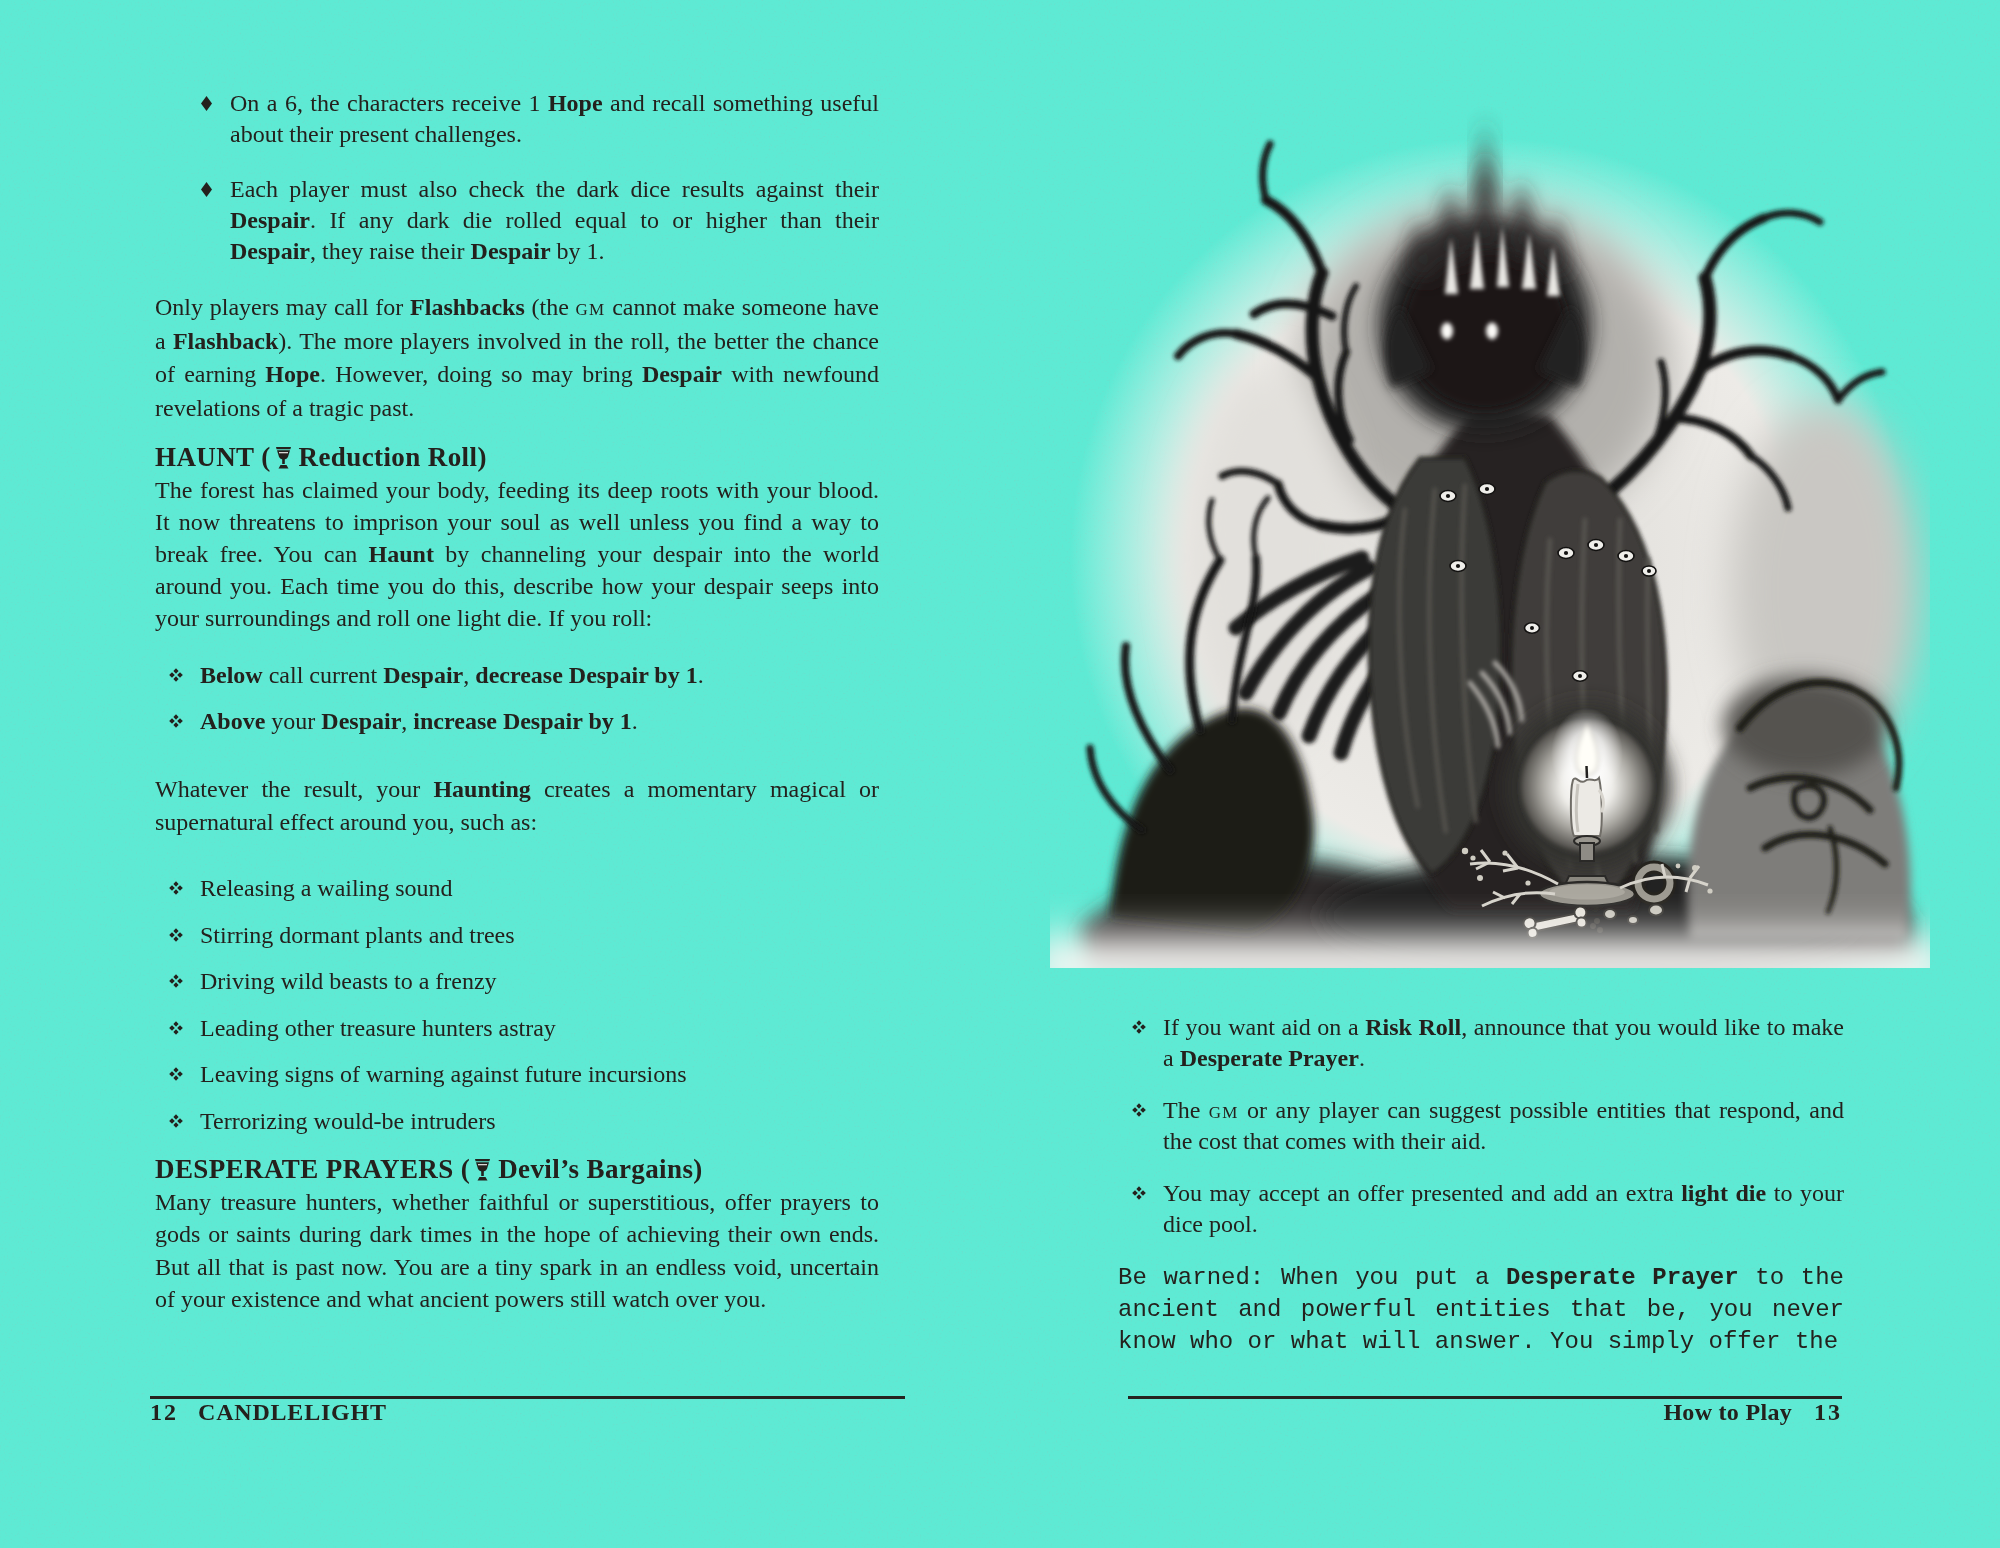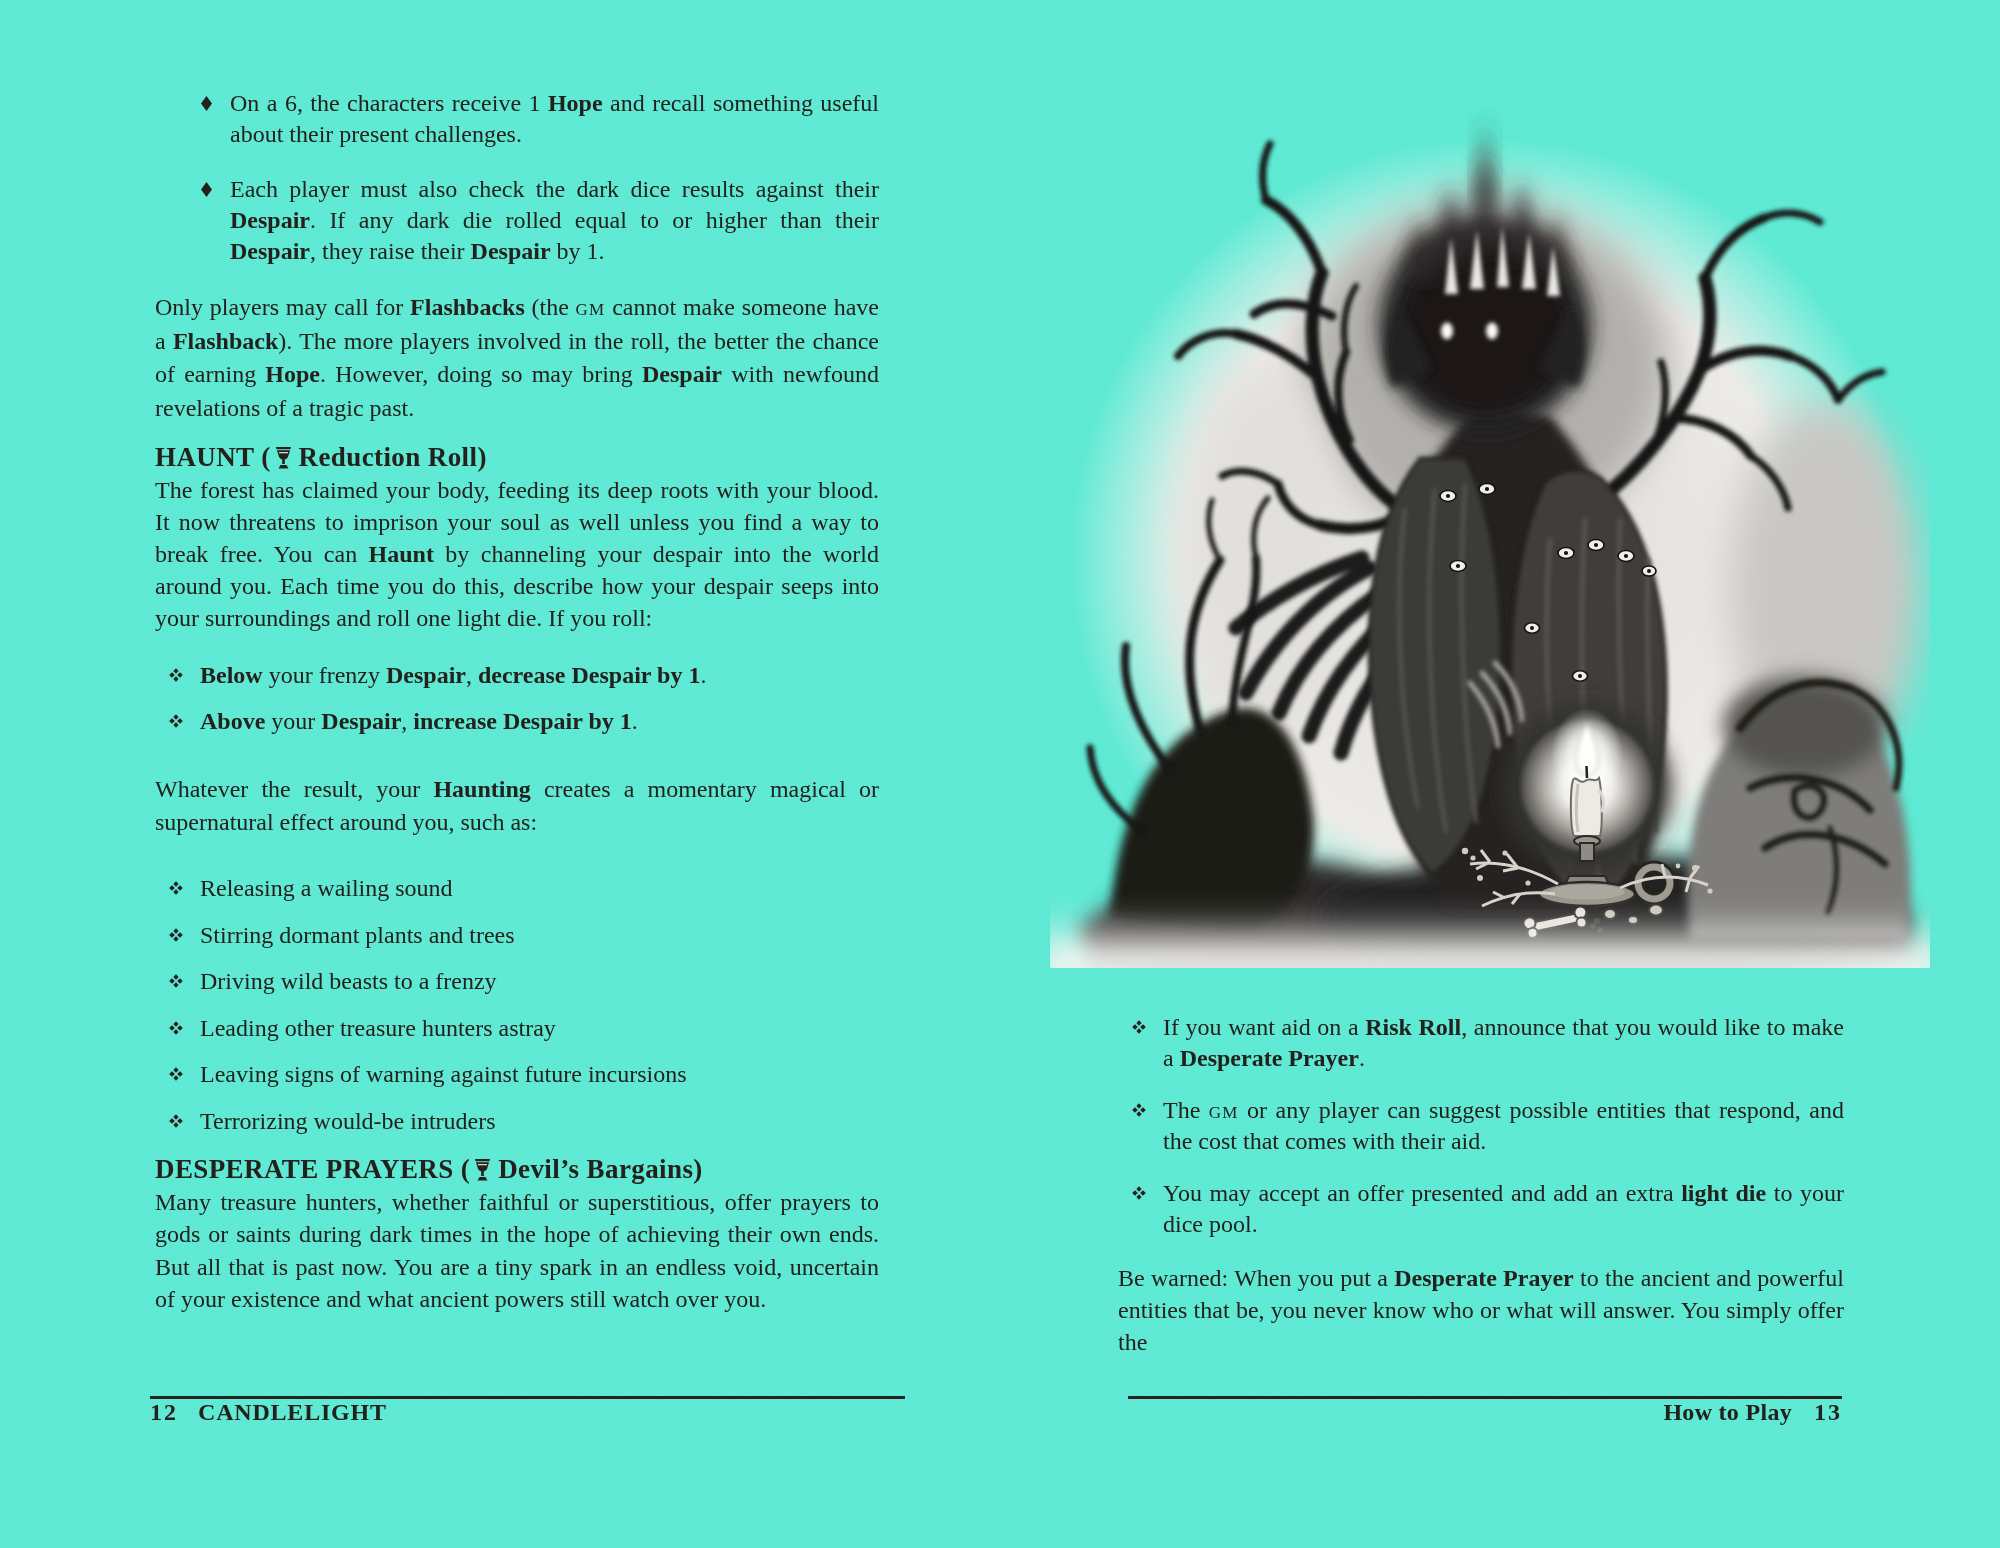--- a/index.html
+++ b/index.html
@@ -28,21 +28,21 @@
   h3.section-h { margin-top:15px; font-size:27px; line-height:34px; font-weight:700; letter-spacing:.4px; text-align:left; }
   h3.section-h .chalice { vertical-align:-3px; margin:0 7px 0 4px; }
   p.haunt-body { line-height:32px; }
   ul.outcomes { margin-top:26px; }
   p.whatever { margin-top:36px; }
   ul.effects { margin-top:34px; }
   ul.effects li { margin-bottom:15.5px; }
   p.prayers-body { margin-top:0; line-height:32.5px; }
 
   ul.right-bullets li { margin-bottom:21px; }
-  p.warning { margin-top:22px; line-height:32px; }
+  p.warning { margin-top:22px; line-height:32px;font-family:Liberation Mono, monospace; }
 
   .footer { position:absolute; }
   .footer .rule { border-top:3px solid #26231f; }
   .footer .footer-text { font-weight:700; font-size:24px; letter-spacing:.8px; }
   .footer-left  { left:150px;  top:1396px; width:755px; }
   .footer-right { left:1128px; top:1396px; width:714px; }
   .footer-right .footer-text { text-align:right; letter-spacing:.3px; }
   .footer-left .pgnum { margin-right:20px; letter-spacing:2px; }
   .footer-right .pgnum { margin-left:22px; letter-spacing:2px; }
 </style>
@@ -93,21 +93,21 @@
     <ul class="quad-bullets outcomes">
       <li>
         <svg class="b-icon" width="14" height="14" viewBox="0 0 14 14">
             <g fill="#24211d">
               <polygon points="7,0.2 9.6,3 7,5.8 4.4,3"></polygon>
               <polygon points="11,4.2 13.8,7 11,9.8 8.2,7"></polygon>
               <polygon points="7,8.2 9.6,11 7,13.8 4.4,11"></polygon>
               <polygon points="3,4.2 5.8,7 3,9.8 0.2,7"></polygon>
             </g>
           </svg>
-        <span><span class="bold">Below</span><span> your frenzy </span><span class="bold">Despair</span><span>, </span><span class="bold">decrease Despair by 1</span><span>.</span></span>
+        <span><span class="bold">Below</span><span> call current </span><span class="bold">Despair</span><span>, </span><span class="bold">decrease Despair by 1</span><span>.</span></span>
       </li>
       <li>
         <svg class="b-icon" width="14" height="14" viewBox="0 0 14 14">
             <g fill="#24211d">
               <polygon points="7,0.2 9.6,3 7,5.8 4.4,3"></polygon>
               <polygon points="11,4.2 13.8,7 11,9.8 8.2,7"></polygon>
               <polygon points="7,8.2 9.6,11 7,13.8 4.4,11"></polygon>
               <polygon points="3,4.2 5.8,7 3,9.8 0.2,7"></polygon>
             </g>
           </svg>

